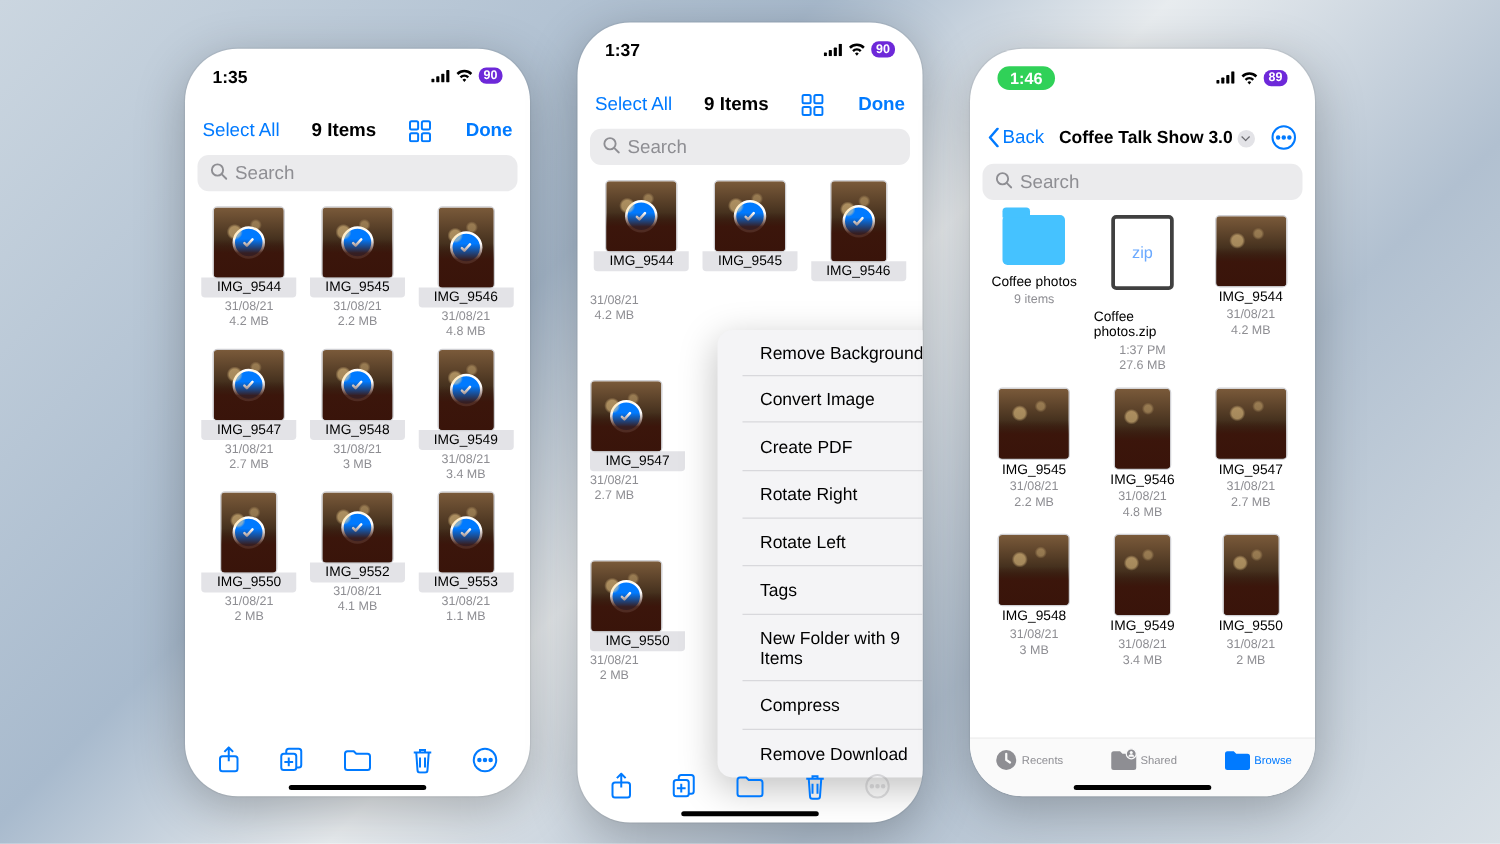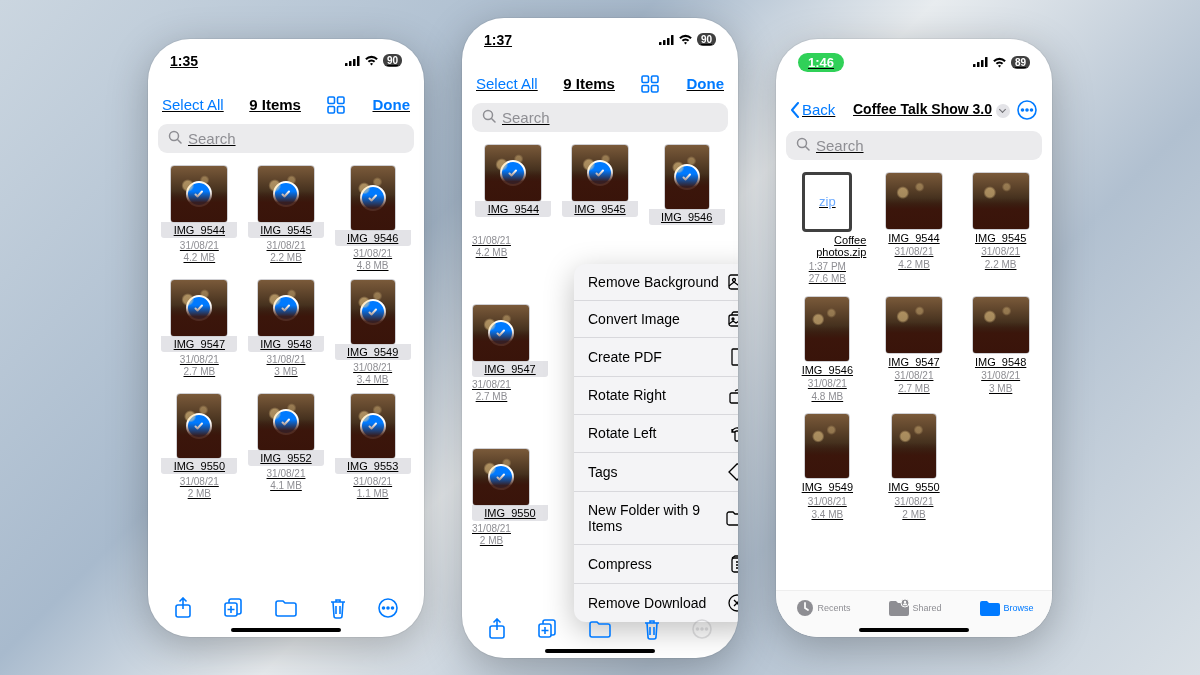--- a/index.html
+++ b/index.html
@@ -12,48 +12,48 @@
     margin:0;
     font-family:-apple-system,BlinkMacSystemFont,"SF Pro Text","Helvetica Neue",Arial,sans-serif;
     height:675px;width:1200px;overflow:hidden;
     background:linear-gradient(135deg,#cbd6e0 0%,#a8bacd 35%,#e8ecef 50%,#b1c0d0 70%,#d9e0e6 100%);
     display:flex;align-items:center;justify-content:center;gap:38px;
     -webkit-font-smoothing:antialiased;
   }
   .phone{
     width:276px;height:598px;background:#fff;border-radius:42px;
     box-shadow:0 10px 40px rgba(0,0,0,.25),0 0 0 1px rgba(0,0,0,.05);
-    position:relative;overflow:hidden;flex-shrink:0;text-decoration:underline;
+    position:relative;overflow:hidden;flex-shrink:0;
   }
   .phone.tall{height:640px;}
   .statusbar{display:flex;justify-content:space-between;align-items:center;padding:14px 22px 4px;font-size:14px;font-weight:600;}
   .statusbar .right{display:flex;align-items:center;gap:4px;}
   .time-pill{background:#30d158;color:#fff;border-radius:12px;padding:2px 10px;font-size:13px;font-weight:600;display:inline-block;}
-  .batt{background:#404040;color:#fff;border-radius:6px;font-size:10px;padding:1px 4px;font-weight:700;}
+  .batt{background:#6d28d9;color:#fff;border-radius:6px;font-size:10px;padding:1px 4px;font-weight:700;}
   .sig{font-size:13px;letter-spacing:-1px;}
   .navbar{display:flex;justify-content:space-between;align-items:center;padding:6px 14px;font-size:15px;margin-top:17px;}
   .navbar .title{font-weight:600;color:#000;}
   .blue{color:var(--ios-blue);}
   .nav-right{display:flex;align-items:center;gap:28px;}
   .iconbtn{display:inline-flex;align-items:center;justify-content:center;}
   .searchbar{margin:4px 10px 8px;background:#ebebed;border-radius:9px;padding:6px 10px;display:flex;align-items:flex-start;gap:6px;color:var(--ios-grey);font-size:15px;}
   .grid{display:grid;grid-template-columns:repeat(3,1fr);gap:6px 4px;padding:4px 10px;}
   .cell{display:flex;flex-direction:column;align-items:center;font-size:11px;position:relative;}
   .thumb{width:56px;height:56px;border-radius:4px;position:relative;overflow:hidden;border:1px solid #d0d0d4;background:linear-gradient(180deg,#7a5a3a 0%,#3a2818 55%,#20140a 100%);}
   .thumb.tall{width:44px;height:64px;}
   .thumb::after{content:"";position:absolute;inset:0;background:
     radial-gradient(circle at 30% 35%,rgba(255,220,150,.5) 0 8%,transparent 12%),
     radial-gradient(circle at 60% 25%,rgba(255,220,150,.35) 0 5%,transparent 9%),
     linear-gradient(0deg,rgba(60,20,10,.9) 0 35%,transparent 55%);}
   .check{position:absolute;left:50%;top:50%;transform:translate(-50%,-50%);width:22px;height:22px;border-radius:50%;background:var(--ios-blue);border:2px solid #fff;display:flex;align-items:center;justify-content:center;}
   .fname{background:#e3e3e7;width:76px;text-align:center;padding:2px 0;border-radius:0 0 3px 3px;font-size:11px;text-overflow:ellipsis;overflow:hidden;white-space:nowrap;margin-top:-1px;}
   .meta{color:var(--ios-grey);font-size:10px;line-height:1.25;text-align:center;margin-top:2px;}
   .toolbar{position:absolute;bottom:10px;left:0;right:0;display:flex;justify-content:space-around;padding:8px 10px;}
   .homebar{position:absolute;bottom:5px;left:50%;transform:translateX(-50%);width:110px;height:4px;background:#000;border-radius:3px;}
-  .ctxmenu{position:absolute;left:112px;bottom:36px;width:186px;background:#f4f4f6;border-radius:12px;box-shadow:0 8px 30px rgba(0,0,0,.25);overflow:hidden;font-size:14px;}
+  .ctxmenu{position:absolute;left:112px;bottom:36px;width:186px;background:#f4f4f6;border-radius:12px;box-shadow:0 8px 30px rgba(0,0,0,.25);overflow:hidden;font-size:14px;padding-left:20px;}
   .ctxmenu .item{display:flex;align-items:center;justify-content:space-between;padding:10px 14px;border-bottom:1px solid var(--ios-sep);}
   .ctxmenu .item:last-child{border-bottom:none;}
   .folder-ico{width:50px;height:40px;background:#45c2ff;border-radius:4px;position:relative;margin-bottom:6px;}
   .folder-ico::before{content:"";position:absolute;top:-6px;left:0;width:22px;height:8px;background:#45c2ff;border-radius:3px 3px 0 0;}
   .zip-ico{width:44px;height:54px;border:3px solid #404040;border-radius:4px;background:#fff;display:flex;align-items:center;justify-content:center;color:#6aa9ff;font-size:13px;font-weight:500;}
   .tabbar{position:absolute;bottom:0;left:0;right:0;display:flex;justify-content:space-around;padding:6px 0 18px;border-top:1px solid #eee;background:#fafafa;}
   .tab{display:flex;align-items:center;gap:1px;font-size:9px;color:var(--ios-grey);}
   .tab.active{color:var(--ios-blue);align-items:center;}
   svg{display:block;}
   .dimmed{opacity:.3;}
@@ -490,43 +490,48 @@
       <span class="batt">89</span>
     </span>
   </div>
   <div class="navbar" style="gap:6px">
     <span class="blue" style="display:flex;align-items:center;gap:2px">
       <svg width="10" height="16" viewBox="0 0 10 16">
           <path d="M8 1 L2 8 l6 7" fill="none" stroke="currentColor" stroke-width="2" stroke-linecap="round" stroke-linejoin="round"></path>
         </svg>
       <span>Back</span>
     </span>
-    <span class="title" style="flex:1;text-align:right;font-size:14px;white-space:nowrap">
+    <span class="title" style="flex:1;text-align:center;font-size:14px;white-space:nowrap">
       <span>Coffee Talk Show 3.0</span><span class="chevron-down"></span>
     </span>
     <span class="blue iconbtn">
         <svg width="22" height="22" viewBox="0 0 22 22" fill="none" stroke="currentColor" stroke-width="1.6">
           <circle cx="11" cy="11" r="9"></circle>
           <circle cx="6.5" cy="11" r="1" fill="currentColor"></circle>
           <circle cx="11" cy="11" r="1" fill="currentColor"></circle>
           <circle cx="15.5" cy="11" r="1" fill="currentColor"></circle>
         </svg>
       </span>
   </div>
   <div class="searchbar">
     <svg width="14" height="14" viewBox="0 0 14 14">
         <circle cx="6" cy="6" r="4.5" fill="none" stroke="#8e8e93" stroke-width="1.5"></circle>
         <line x1="9.5" y1="9.5" x2="13" y2="13" stroke="#8e8e93" stroke-width="1.5" stroke-linecap="round"></line>
       </svg>
     <span>Search</span>
   </div>
   <div class="grid" id="gridC" style="gap:10px 4px">
       <div class="cell">
+    <div class="folder-ico"></div>
+    <div style="font-size:11px;text-align:center;max-width:78px;line-height:1.15;margin-top:2px">Coffee photos</div>
+    <div class="meta">9 items</div>
+  </div>
+      <div class="cell">
     <div class="zip-ico">zip</div>
-    <div style="font-size:11px;text-align:right;max-width:78px;line-height:1.15;margin-top:2px">Coffee photos.zip</div>
+    <div style="font-size:11px;text-align:left;max-width:78px;line-height:1.15;margin-top:16px">Coffee photos.zip</div>
     <div class="meta">1:37 PM<br>27.6 MB</div>
   </div>
       <div class="cell">
     <div class="thumb "></div>
     <div style="font-size:11px;text-align:center;max-width:78px;line-height:1.15;margin-top:2px">IMG_9544</div>
     <div class="meta">31/08/21<br>4.2 MB</div>
   </div>
       <div class="cell">
     <div class="thumb "></div>
     <div style="font-size:11px;text-align:center;max-width:78px;line-height:1.15;margin-top:2px">IMG_9545</div>

